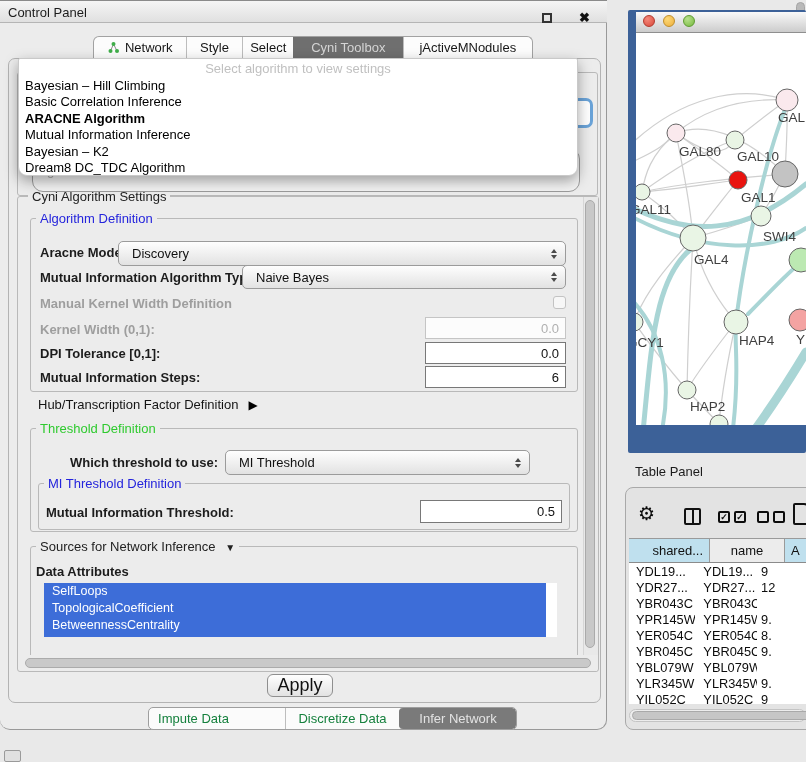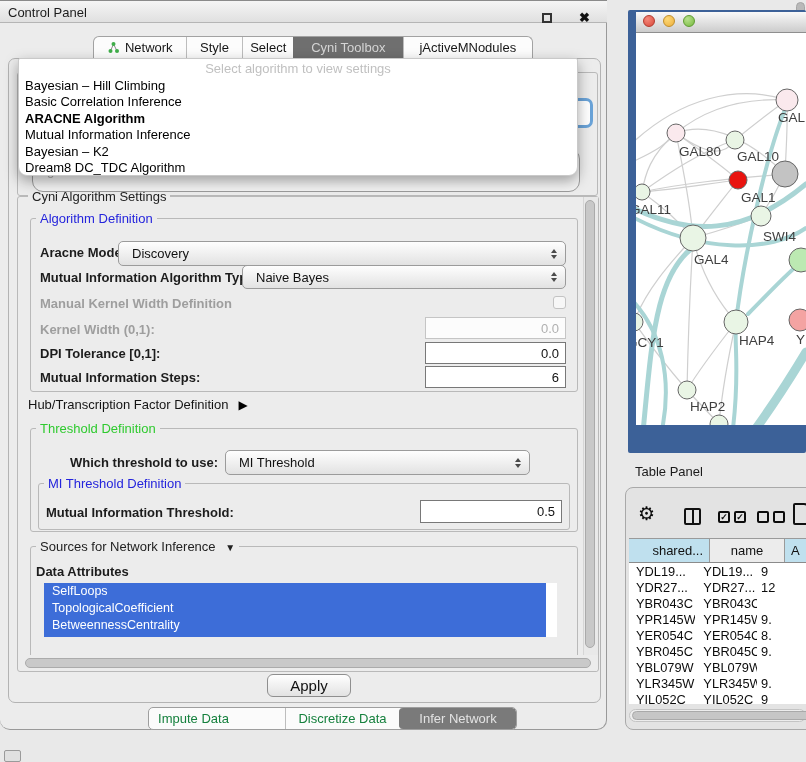--- a/index.html
+++ b/index.html
@@ -64,39 +64,39 @@
   .stp{position:absolute;right:8px;top:0;height:100%;display:flex;flex-direction:column;justify-content:center;gap:2px}
   .stp i{display:block;width:0;height:0;border-left:3.5px solid transparent;border-right:3.5px solid transparent}
   .stp .u{border-bottom:4.5px solid #4a4a4a}
   .stp .d{border-top:4.5px solid #4a4a4a}
 
   .tf{position:absolute;background:#fff;border:1px solid #787878;font-size:13px;color:#111;
       display:flex;align-items:center;justify-content:flex-end;padding:0 6px}
   .tf.dis{background:#fcfcfc;border-color:#c5c5c5;color:#b0b0b0}
   .cbox{position:absolute;width:13px;height:13px;border:1px solid #c3c3c3;background:#f7f7f7;border-radius:3px}
 
-  #hubrow{left:28px;top:397px;font-size:13px;color:#141414;display:flex;align-items:center;gap:10px}
+  #hubrow{left:38px;top:397px;font-size:13px;color:#141414;display:flex;align-items:center;gap:10px}
   #hubrow .tri{font-size:12px;color:#000}
   .dtri{font-size:10px;margin-left:6px}
 
   
   #attrlist{left:44px;top:583px;width:513px;height:54px;background:#fff;overflow:hidden}
   .attritem{height:17.2px;line-height:17.2px;padding-left:8px;background:#3d6dd8;color:#fff;
             font-size:12.5px;width:calc(100% - 11px)}
   #attrscroll{position:absolute;right:1px;top:2px;width:9px;height:58px;background:#b9b9b9;
               border:1px solid #a5a5a5;border-radius:5px}
 
   
   #vscroll{left:583px;top:197px;width:15px;height:458px;background:#e9e9e9;border-left:1px solid #d6d6d6}
   #vthumb{left:585px;top:200px;width:10px;height:448px;background:#c8c8c8;border:1px solid #aaa;border-radius:6px}
   #hscroll{left:21px;top:655px;width:576px;height:16px;background:#ececec}
   #hthumb{left:25px;top:658px;width:566px;height:10px;background:#c9c9c9;border:1px solid #ababab;border-radius:6px}
 
-  #applybtn{left:267px;top:674px;width:84px;height:23px;background:linear-gradient(#fff,#e2e2e2);
-            border:1px solid #8f8f8f;border-radius:6px;font-size:15px;color:#111;
+  #applybtn{left:267px;top:674px;width:66px;height:23px;background:linear-gradient(#fff,#e2e2e2);
+            border:1px solid #8f8f8f;border-radius:6px;font-size:18px;color:#111;
             display:flex;align-items:center;justify-content:center;font-family:inherit}
 
   #bottabs{left:148px;top:707px;height:23px;display:flex;background:#fbfbfb;border:1px solid #9e9e9e;
            border-radius:5px;overflow:hidden}
   .btabcell{display:flex;align-items:center;justify-content:center;font-size:13px;color:#15803d;
             border-left:1px solid #bdbdbd;height:100%}
   .btabcell:first-child{border-left:none}
   .btabcell.bsel{background:#7a7a7a;color:#e3e3e3;border-left-color:#7a7a7a;border-radius:4px}
 
   

